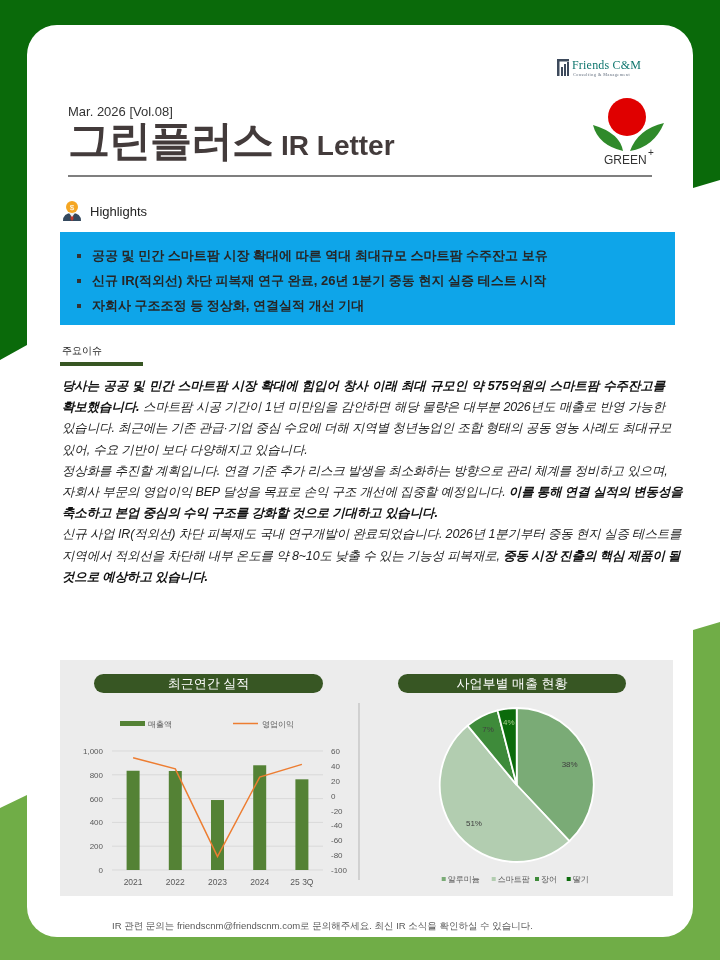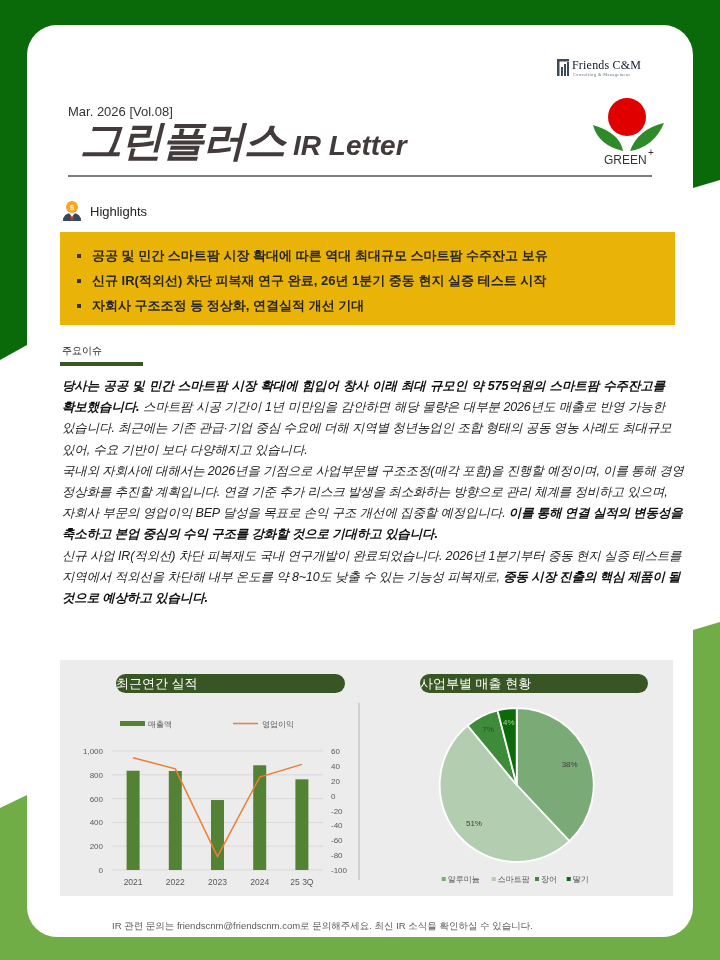--- a/index.html
+++ b/index.html
@@ -2,42 +2,42 @@
 <html><head>
 <meta charset="utf-8">
 <style>
   html, body { margin: 0; padding: 0; }
   body { width: 720px; height: 960px; position: relative; overflow: hidden; background: #ffffff;
          font-family: "Liberation Sans", "DejaVu Sans", sans-serif; color: #222; }
   .abs { position: absolute; }
   #bg { position: absolute; left: 0; top: 0; }
   .card { position: absolute; left: 27px; top: 25px; width: 666px; height: 912px; background: #fff; border-radius: 30px; }
   .date { left: 68px; top: 80px; font-size: 13px; color: #333; line-height: 16px; white-space: nowrap; margin-top: 24px; }
-  .title { left: 80px; top: 115px; line-height: 52px; white-space: nowrap; color: #433b3b; font-weight: bold; font-style: italic; }
+  .title { left: 68px; top: 115px; line-height: 52px; white-space: nowrap; color: #433b3b; font-weight: bold; }
   .title .ko { font-size: 42px; letter-spacing: -1px; }
   .title .en { font-size: 28px; margin-left: 8px; }
   .title-rule { left: 68px; top: 175px; width: 584px; height: 1.5px; background: #7f7f7f; }
   .friends { left: 557px; top: 59px; width: 120px; height: 20px; }
-  .friends .name { position: absolute; left: 15px; top: -1px; font-family: "Liberation Serif", "DejaVu Serif", serif; font-size: 12px; color: #0f172a; white-space: nowrap; letter-spacing: 0.2px; }
+  .friends .name { position: absolute; left: 15px; top: -1px; font-family: "Liberation Serif", "DejaVu Serif", serif; font-size: 12px; color: #0f766e; white-space: nowrap; letter-spacing: 0.2px; }
   .friends .tag { position: absolute; left: 16px; top: 13px; font-family: "Liberation Serif", "DejaVu Serif", serif; font-size: 4.2px; color: #5a6677; white-space: nowrap; letter-spacing: 0.5px; }
   .green-logo { left: 590px; top: 95px; width: 80px; height: 75px; }
   .hl-icon { left: 62px; top: 200px; width: 20px; height: 21px; }
   .hl-title { left: 90px; top: 203px; font-size: 13px; line-height: 18px; color: #222; white-space: nowrap; }
-  .hl-box { left: 60px; top: 232px; width: 615px; height: 93px; background: #eab308; }
+  .hl-box { left: 60px; top: 232px; width: 615px; height: 93px; background: #0ea5e9; }
   .hl-item { position: absolute; left: 16px; height: 20px; line-height: 20px; white-space: nowrap; font-size: 13px; font-weight: bold; color: #262626; }
   .hl-item .sq { position: absolute; left: 1px; top: 8px; width: 4px; height: 4px; background: #333; }
   .hl-item .tx { position: absolute; left: 16px; top: 0; }
   .sec-title { left: 62px; top: 342px; font-size: 10px; line-height: 18px; color: #222; white-space: nowrap; }
   .sec-bar { left: 60px; top: 362px; width: 83px; height: 4px; background: #375623; }
   .body-text { left: 62px; top: 376px; width: 603px; font-size: 12.5px; color: #222; font-style: italic; }
   .ln { height: 21.2px; line-height: 21.2px; white-space: nowrap; text-align: justify; text-align-last: justify; letter-spacing: -0.15px; }
   .ln.last { text-align-last: left; }
   .ln b { font-weight: bold; color: #111; }
   .panel { left: 60px; top: 660px; width: 613px; height: 236px; background: #ececec; }
-  .pill { position: absolute; top: 14px; height: 19px; line-height: 19px; border-radius: 10px; background: #375623; color: #fff; font-size: 13px; white-space: nowrap; margin-left: 22px; }
+  .pill { position: absolute; top: 14px; height: 19px; line-height: 19px; border-radius: 10px; background: #375623; color: #fff; text-align: center; font-size: 13px; white-space: nowrap; }
   .pill.left { left: 34px; width: 229px; }
   .pill.right { left: 338px; width: 228px; }
   .panel svg { position: absolute; left: 0; top: 0; }
   .footer { left: 112px; top: 919px; font-size: 9.5px; line-height: 14px; color: #595959; white-space: nowrap; }
   .footer a { color: #595959; text-decoration: none; }
 </style>
 </head>
 <body>
 
 <svg id="bg" width="720" height="960" viewBox="0 0 720 960">
@@ -99,21 +99,20 @@
 </div>
 
 <div class="abs sec-title">주요이슈</div>
 <div class="abs sec-bar"></div>
 
 <div class="abs body-text">
   <div class="ln"><b>당사는 공공 및 민간 스마트팜 시장 확대에 힘입어 창사 이래 최대 규모인 약 575억원의 스마트팜 수주잔고를</b></div>
   <div class="ln"><b>확보했습니다.</b><span> 스마트팜 시공 기간이 1년 미만임을 감안하면 해당 물량은 대부분 2026년도 매출로 반영 가능한</span></div>
   <div class="ln"><span>있습니다. 최근에는 기존 관급·기업 중심 수요에 더해 지역별 청년농업인 조합 형태의 공동 영농 사례도 최대규모</span></div>
   <div class="ln last"><span>있어, 수요 기반이 보다 다양해지고 있습니다.</span></div>
-  <div class="ln"><span>국내외 자회사에 대해서는 2026년을 기점으로 사업부문별 구조조정(매각 포함)을 진행할 예정이며, 이를 통해 경영</span></div>
   <div class="ln"><span>정상화를 추진할 계획입니다. 연결 기준 추가 리스크 발생을 최소화하는 방향으로 관리 체계를 정비하고 있으며,</span></div>
   <div class="ln"><span>자회사 부문의 영업이익 BEP 달성을 목표로 손익 구조 개선에 집중할 예정입니다. </span><b>이를 통해 연결 실적의 변동성을</b></div>
   <div class="ln last"><b>축소하고 본업 중심의 수익 구조를 강화할 것으로 기대하고 있습니다.</b></div>
   <div class="ln"><span>신규 사업 IR(적외선) 차단 피복재도 국내 연구개발이 완료되었습니다. 2026년 1분기부터 중동 현지 실증 테스트를</span></div>
   <div class="ln"><span>지역에서 적외선을 차단해 내부 온도를 약 8~10도 낮출 수 있는 기능성 피복재로, </span><b>중동 시장 진출의 핵심 제품이 될</b></div>
   <div class="ln last"><b>것으로 예상하고 있습니다.</b></div>
 </div>
 
 <div class="abs panel">
   <svg id="charts-svg" width="613" height="236" viewBox="0 0 613 236">

